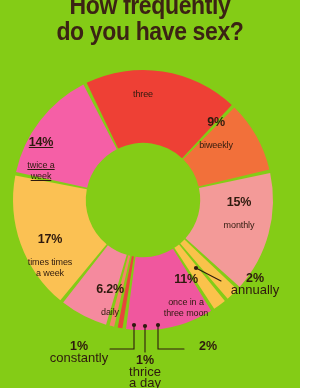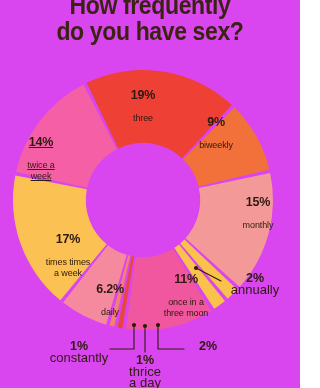--- a/index.html
+++ b/index.html
@@ -5,21 +5,21 @@
   * { margin:0; padding:0; box-sizing:border-box; }
   html, body {
     width:300px; height:388px;
     background:#ffffff;
     font-family:"Liberation Sans", sans-serif;
     overflow:hidden;
   }
   #page {
     position:relative;
     width:300px; height:388px;
-    background:#d946ef;
+    background:#84cc16;
     overflow:hidden;
   }
 
   
   #title-block {
     position:absolute;
     left:0; top:-8px;
     width:300px;
     text-align:center;
     z-index:5;
@@ -128,46 +128,45 @@
 
         <path d="M145,326 L145,352"></path>
         <circle cx="145" cy="326" r="2.1" fill="#2e1a0e" stroke="none"></circle>
 
         <path d="M158,325 L158,349 L184,349"></path>
         <circle cx="158" cy="325" r="2.1" fill="#2e1a0e" stroke="none"></circle>
       </g>
     </svg>
 
     <div class="slice-label" style="left:108px; top:78px; width:70px;">
-      <span class="pct">19%</span>
       <span class="name">three</span>
     </div>
 
     <div class="slice-label" style="left:184px; top:105px; width:64px;">
       <span class="pct">9%</span>
       <span class="name">biweekly</span>
     </div>
 
-    <div class="slice-label" style="left:226px; top:185px; width:64px;">
+    <div class="slice-label" style="left:207px; top:185px; width:64px;">
       <span class="pct">15%</span>
       <span class="name">monthly</span>
     </div>
 
     <div class="slice-label" style="left:152px; top:262px; width:68px;">
       <span class="pct">11%</span>
       <span class="name">once in a
 three moon</span>
     </div>
 
     <div class="slice-label" style="left:82px; top:272px; width:56px;">
       <span class="pct">6.2%</span>
       <span class="name">daily</span>
     </div>
 
-    <div class="slice-label" style="left:28px; top:222px; width:80px;text-align:center;">
+    <div class="slice-label" style="left:10px; top:222px; width:80px;text-align:center;">
       <span class="pct">17%</span>
       <span class="name">times times
 a week</span>
     </div>
 
     <div class="slice-label" style="left:8px; top:125px; width:66px;text-decoration:underline;">
       <span class="pct">14%</span>
       <span class="name">twice a
 week</span>
     </div>

